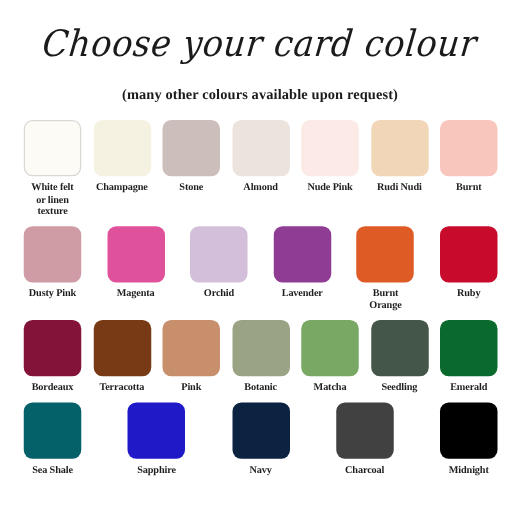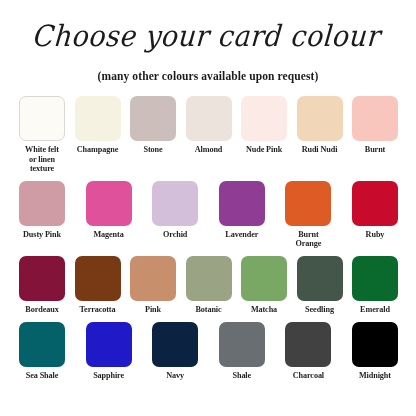--- a/index.html
+++ b/index.html
@@ -186,24 +186,20 @@
         </div>
         <div class="cell">
           <div class="swatch" style="background: rgb(32, 25, 200);"></div>
           <div class="label">Sapphire</div>
         </div>
         <div class="cell">
           <div class="swatch" style="background: rgb(11, 35, 65);"></div>
           <div class="label">Navy</div>
         </div>
         <div class="cell">
-          <div class="swatch" style="background: rgb(104, 110, 114);"></div>
-          <div class="label">Shale</div>
-        </div>
-        <div class="cell">
           <div class="swatch" style="background: rgb(65, 65, 65);"></div>
           <div class="label">Charcoal</div>
         </div>
         <div class="cell">
           <div class="swatch" style="background: rgb(0, 0, 0);"></div>
           <div class="label">Midnight</div>
         </div>
       </div>
   </div>
 

